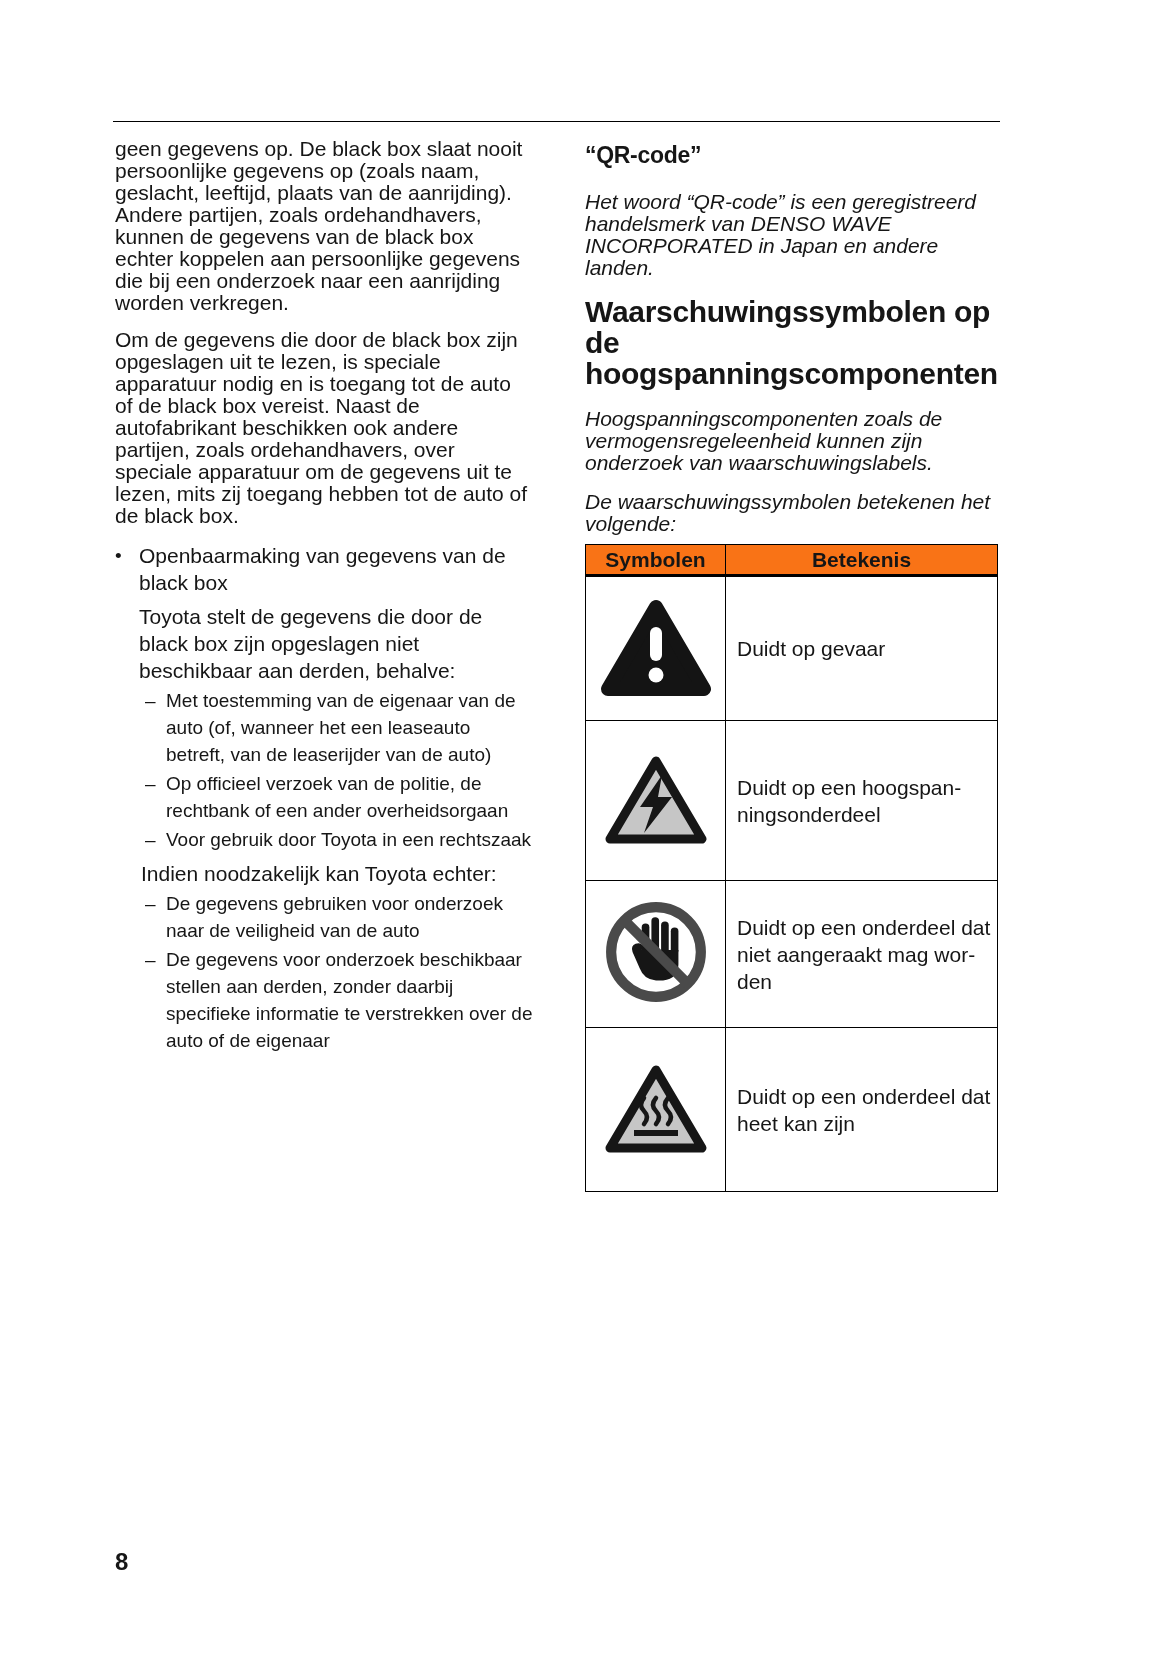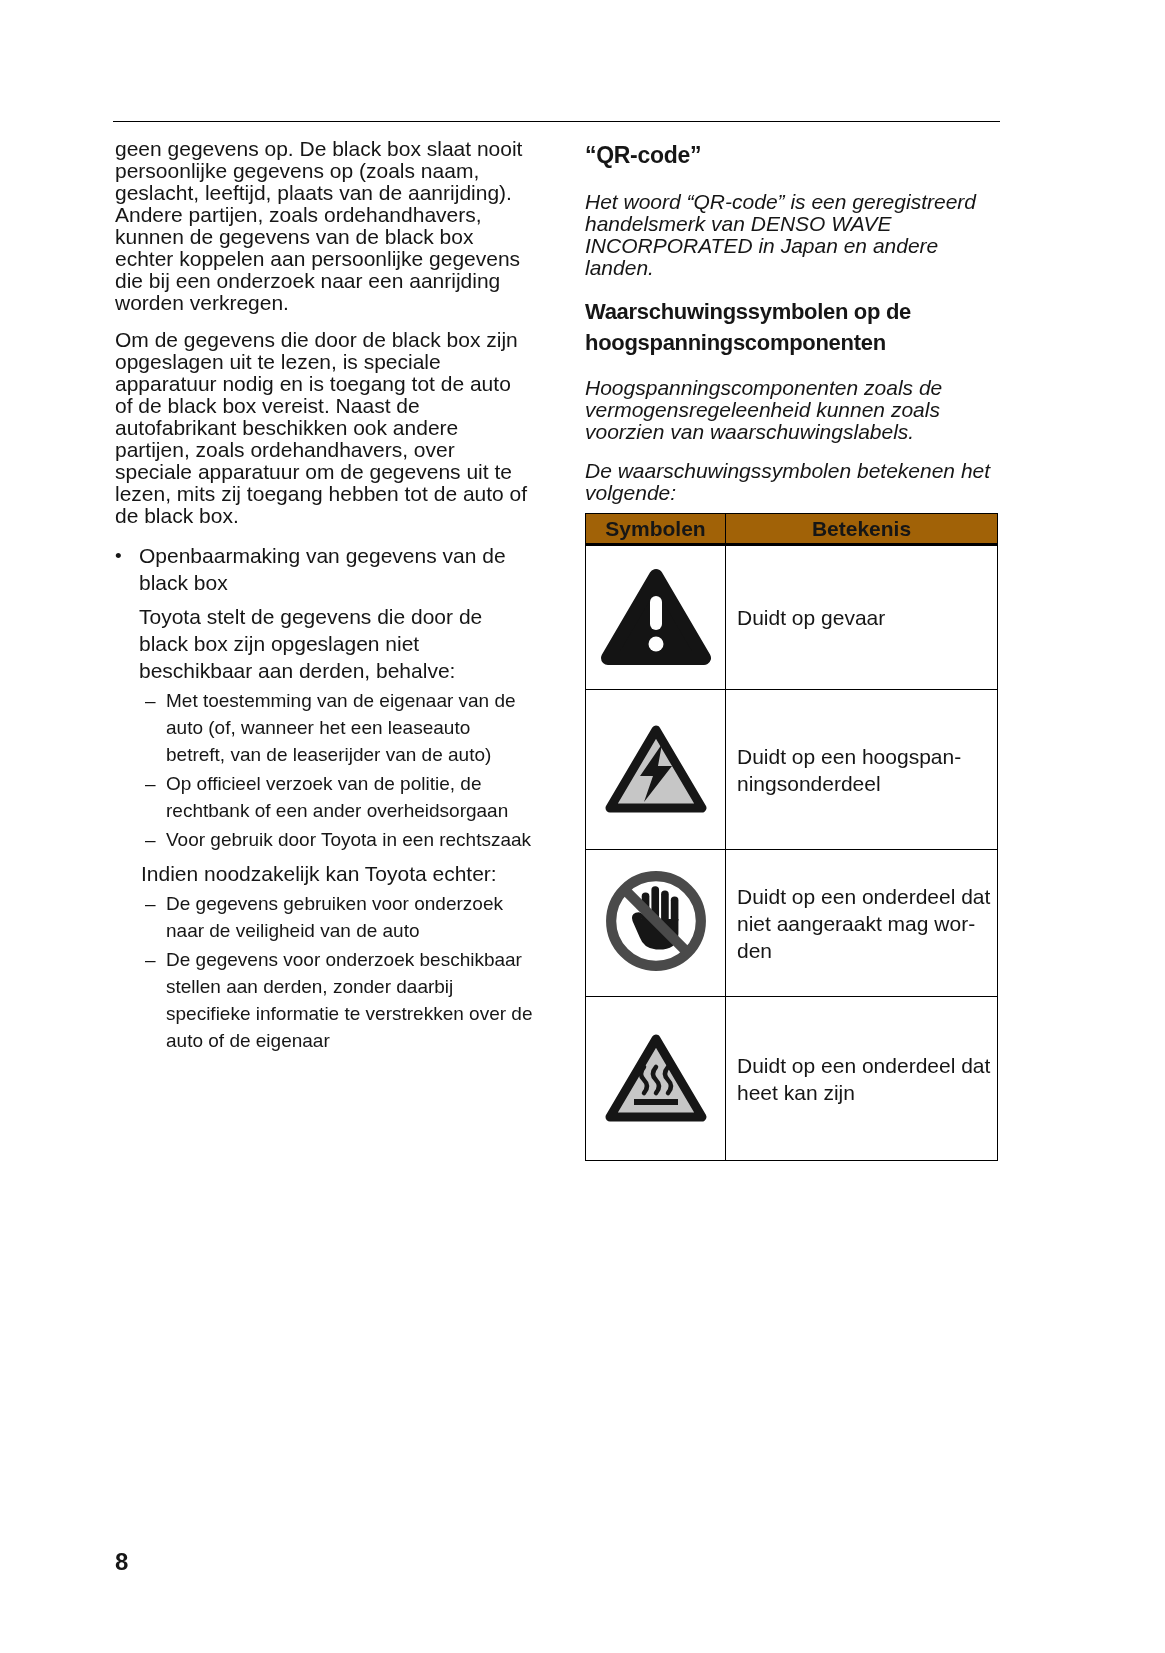--- a/index.html
+++ b/index.html
@@ -42,37 +42,37 @@
     content: "\2013";
     position: absolute; left: 6px; top: 0;
   }
 
   
   h1.qr-heading {
     font-size: 23px; line-height: 30px; font-weight: bold;
     margin: 2px 0 21px 0; letter-spacing: -0.3px;
   }
   h1.warn-heading {
-    font-size: 22px; line-height: 31px; font-weight: bold;
+    font-size: 30px; line-height: 31px; font-weight: bold;
     margin: 6px 0 19px 0; letter-spacing: -0.3px;
   }
   .col-right p.body-text { margin-bottom: 17px; font-style: italic; }
   .col-right p.table-lead { margin-bottom: 9px; }
 
   table.symbols-table {
     border-collapse: collapse;
     width: 412px;
     table-layout: fixed;
   }
   .symbols-table th, .symbols-table td { border: 1px solid #000; }
   .symbols-table th {
     font-size: 21px; font-weight: bold;
     height: 31px; text-align: center;
     border-bottom: 3px solid #000;
-    background: #a16207;
+    background: #f97316;
   }
   .symbols-table col.c-sym  { width: 140px; }
   .symbols-table col.c-mean { width: 272px; }
   .symbols-table td.sym {
     text-align: center; vertical-align: middle; padding: 10px 4px;
   }
   .symbols-table td.meaning {
     font-size: 21px; line-height: 27px;
     vertical-align: middle;
     padding: 10px 6px 10px 11px;
@@ -119,21 +119,21 @@
       </div>
     </div>
   </div>
 </div>
 
 <div class="col col-right">
   <h1 class="qr-heading">“QR-code”</h1>
   <p class="body-text">Het woord “QR-code” is een geregistreerd handelsmerk van DENSO WAVE INCORPORATED in Japan en andere landen.</p>
 
   <h1 class="warn-heading">Waarschuwingssymbolen op de hoogspanningscomponenten</h1>
-  <p class="body-text">Hoogspanningscomponenten zoals de vermogensregeleenheid kunnen zoals voorzien van waarschuwingslabels.</p>
+  <p class="body-text">Hoogspanningscomponenten zoals de vermogensregeleenheid kunnen zijn onderzoek van waarschuwingslabels.</p>
   <p class="body-text table-lead">De waarschuwingssymbolen betekenen het volgende:</p>
 
   <table class="symbols-table">
     <colgroup>
         <col class="c-sym">
         <col class="c-mean">
       </colgroup>
     <thead>
       <tr>
         <th>Symbolen</th>

